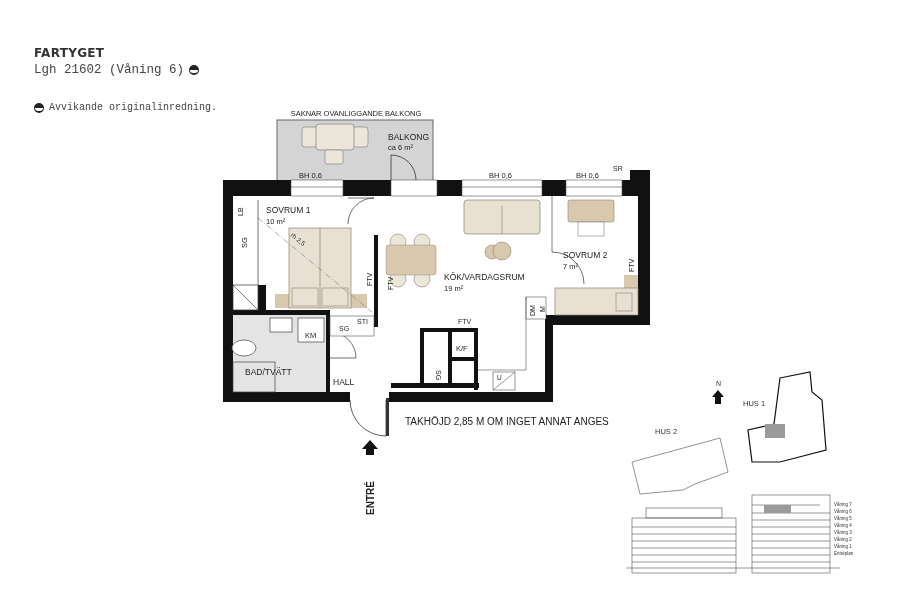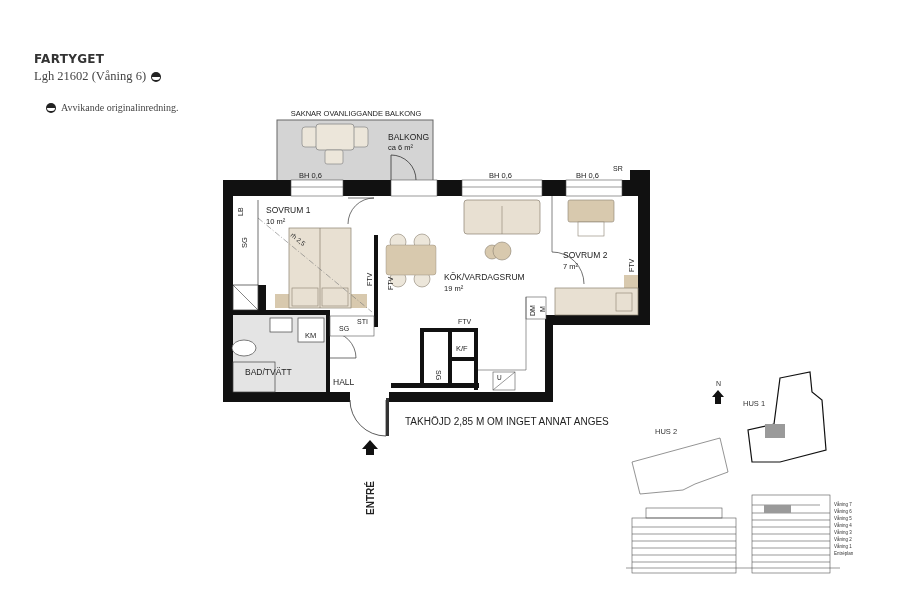--- a/index.html
+++ b/index.html
@@ -1,21 +1,21 @@
 <!DOCTYPE html>
 <html><head>
 <meta charset="utf-8">
 <style>
   html,body{margin:0;padding:0;background:#ffffff;}
   body{width:900px;height:600px;position:relative;overflow:hidden;font-family:"Liberation Sans",sans-serif;color:#222;}
-  .mono{font-family:Liberation Serif, serif;}
-  .hdr{position:absolute;left:34px;top:52px;}
+  .mono{font-family:Liberation Mono, monospace;}
+  .hdr{position:absolute;left:34px;top:46px;}
   .hdr .title{font-family:"DejaVu Sans",sans-serif;font-weight:bold;font-size:12px;letter-spacing:0.3px;color:#333;}
   .hdr .sub{font-size:12.5px;color:#444;margin-top:3px;display:flex;align-items:center;gap:5px;}
-  .note{position:absolute;left:34px;top:100px;font-size:10px;color:#444;line-height:15px;margin-left:12px;}
+  .note{position:absolute;left:34px;top:100px;font-size:10px;color:#444;line-height:15px;}
   .note .line1{display:flex;align-items:center;gap:5px;}
   .halfcircle{display:inline-block;width:10px;height:10px;border-radius:50%;background:#222;position:relative;overflow:hidden;}
   .halfcircle::after{content:"";position:absolute;left:1px;right:1px;top:5px;height:3px;background:#fff;border-radius:0 0 4px 4px;}
   svg text{font-family:"Liberation Sans",sans-serif;}
   .plan{position:absolute;left:0;top:0;}
 </style>
 </head>
 <body>
 
 <div class="hdr">

